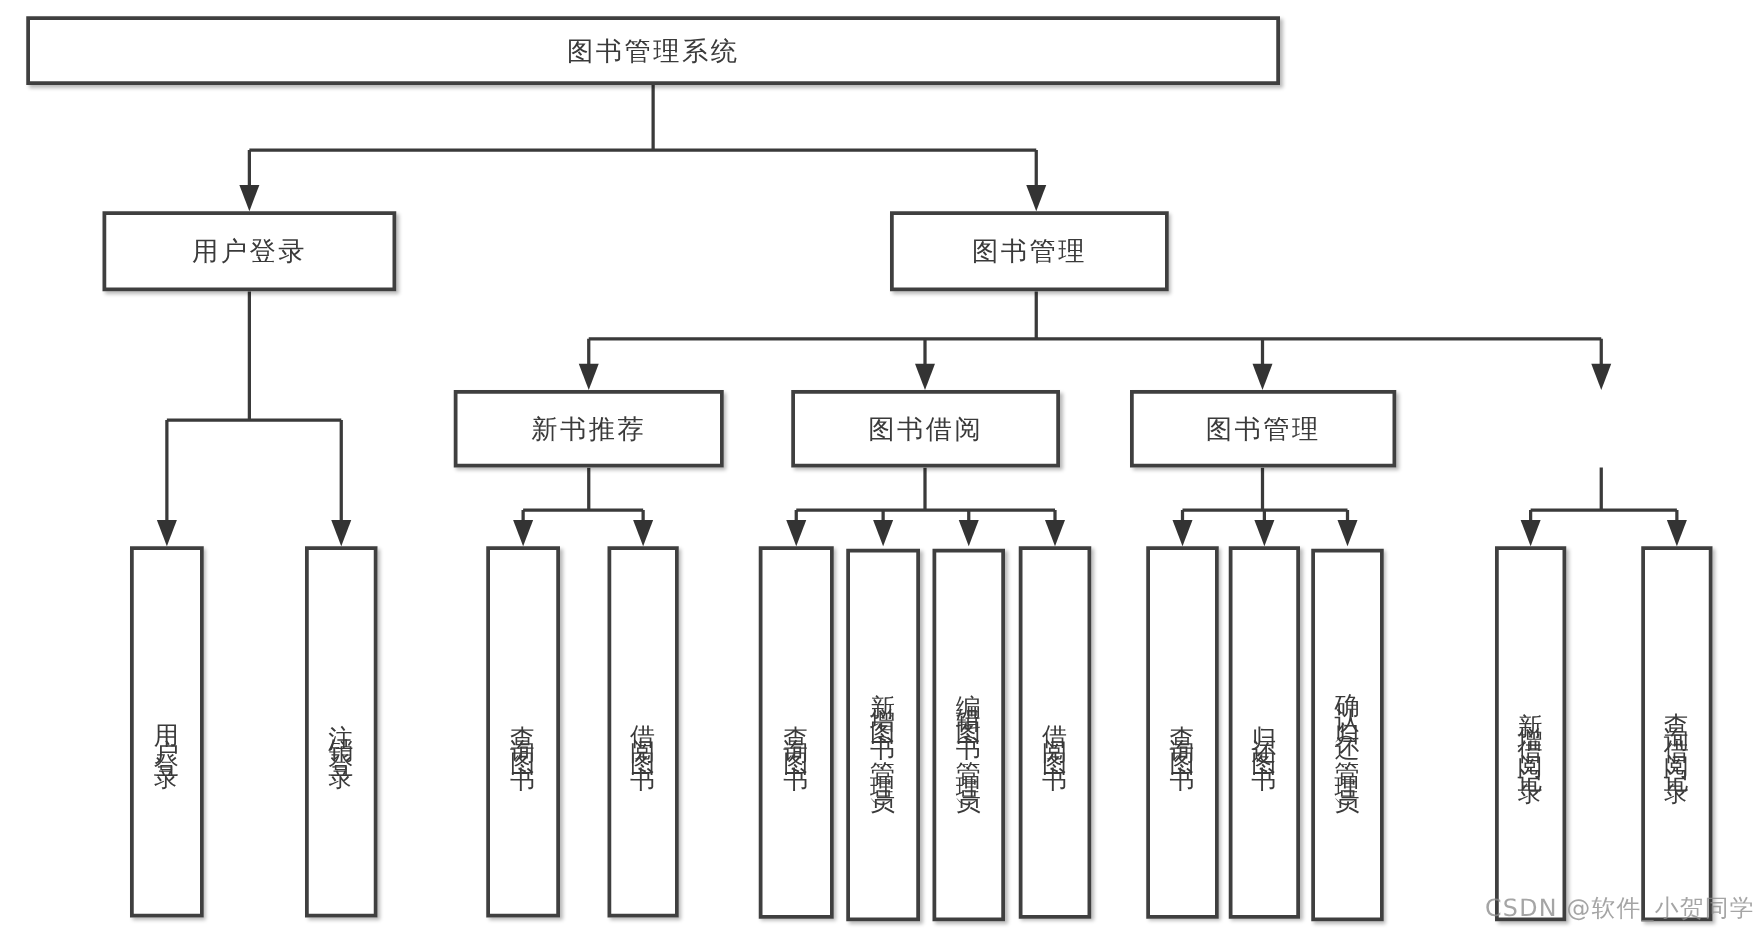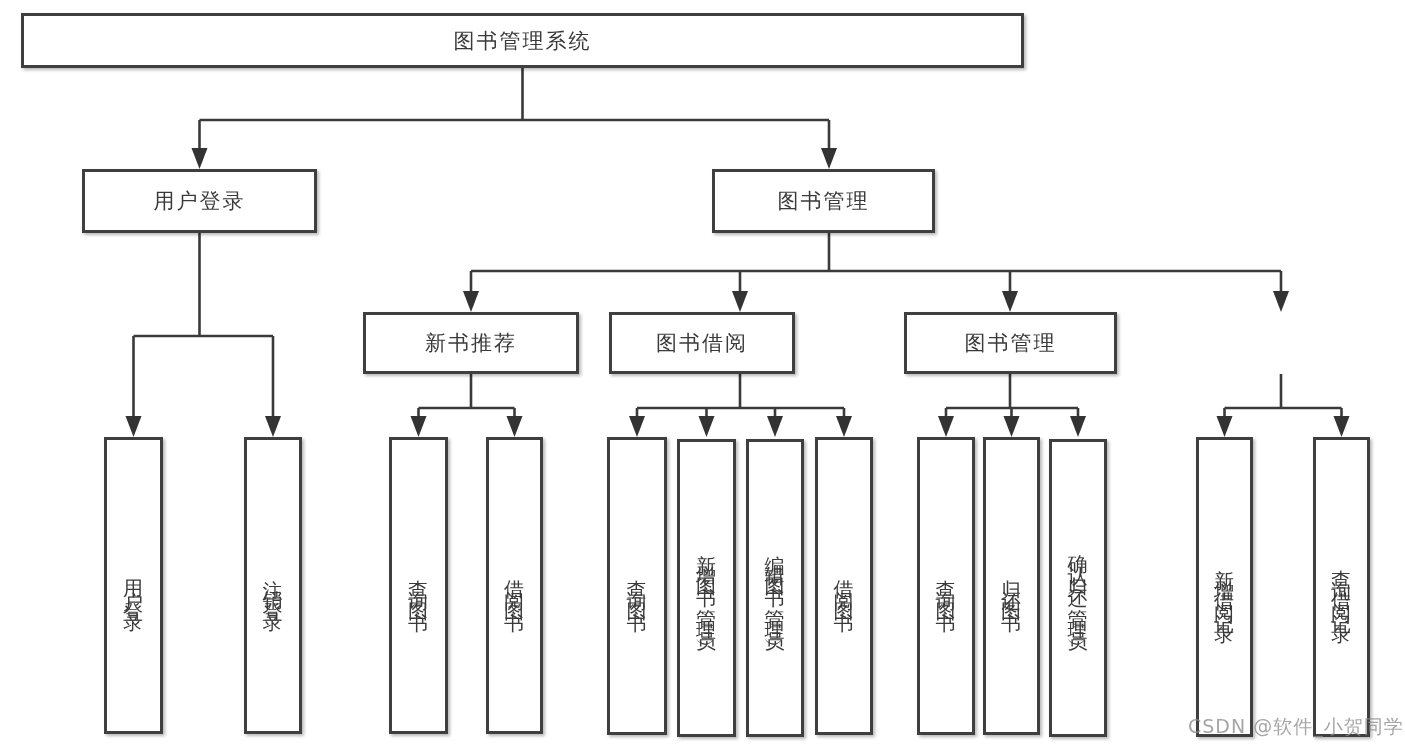--- a/index.html
+++ b/index.html
@@ -96,21 +96,21 @@
   <div class="hbox" style="left:82px; top:169px; width:235px; height:64px;">
     <span>用户登录</span>
   </div>
   <div class="hbox" style="left:712px; top:169px; width:223px; height:64px;">
     <span>图书管理</span>
   </div>
 
   <div class="hbox" style="left:363px; top:312px; width:216px; height:62px;">
     <span>新书推荐</span>
   </div>
-  <div class="hbox" style="left:609px; top:312px; width:186px; height:62px;">
+  <div class="hbox" style="left:633px; top:312px; width:215px; height:62px;">
     <span>图书借阅</span>
   </div>
   <div class="hbox" style="left:904px; top:312px; width:213px; height:62px;">
     <span>图书管理</span>
   </div>
 
   <div class="vbox" style="left:104px; top:437px; width:59px; height:297px;">
     <span>用户登录</span>
   </div>
   <div class="vbox" style="left:244px; top:437px; width:58px; height:297px;">

